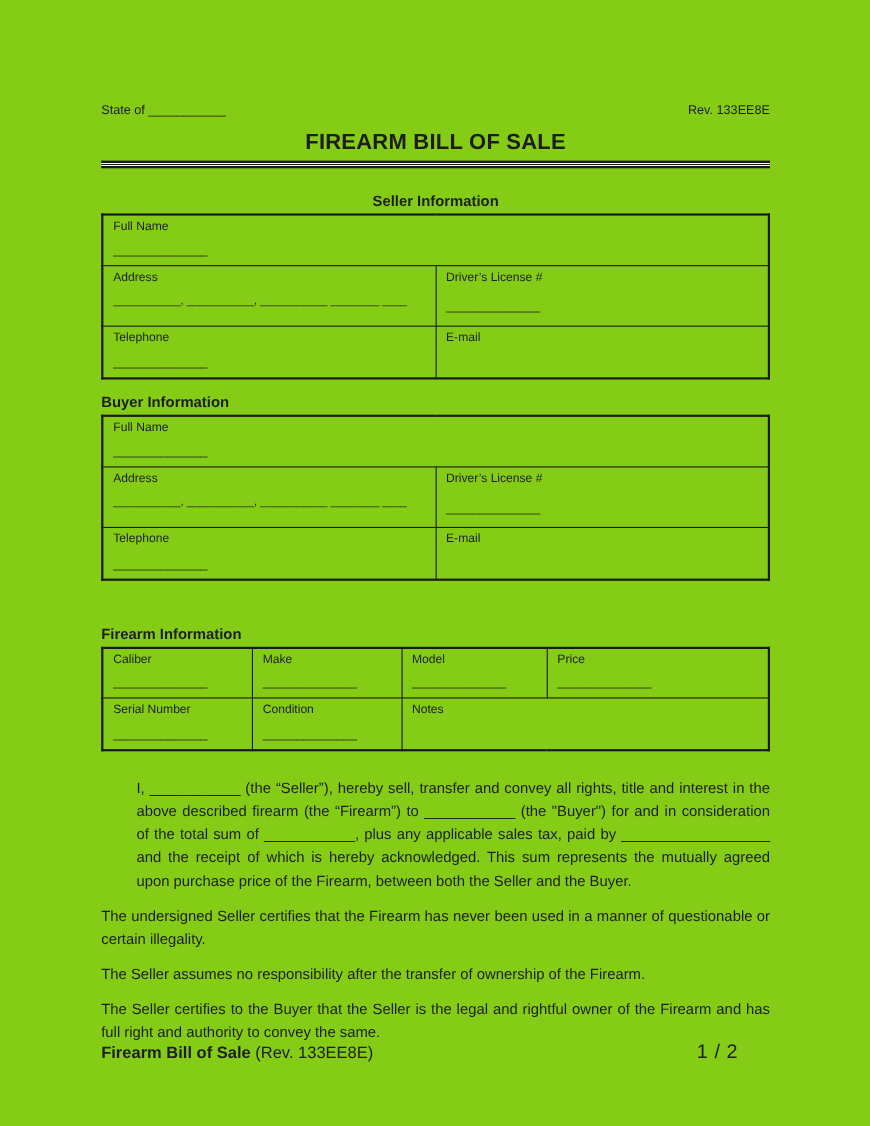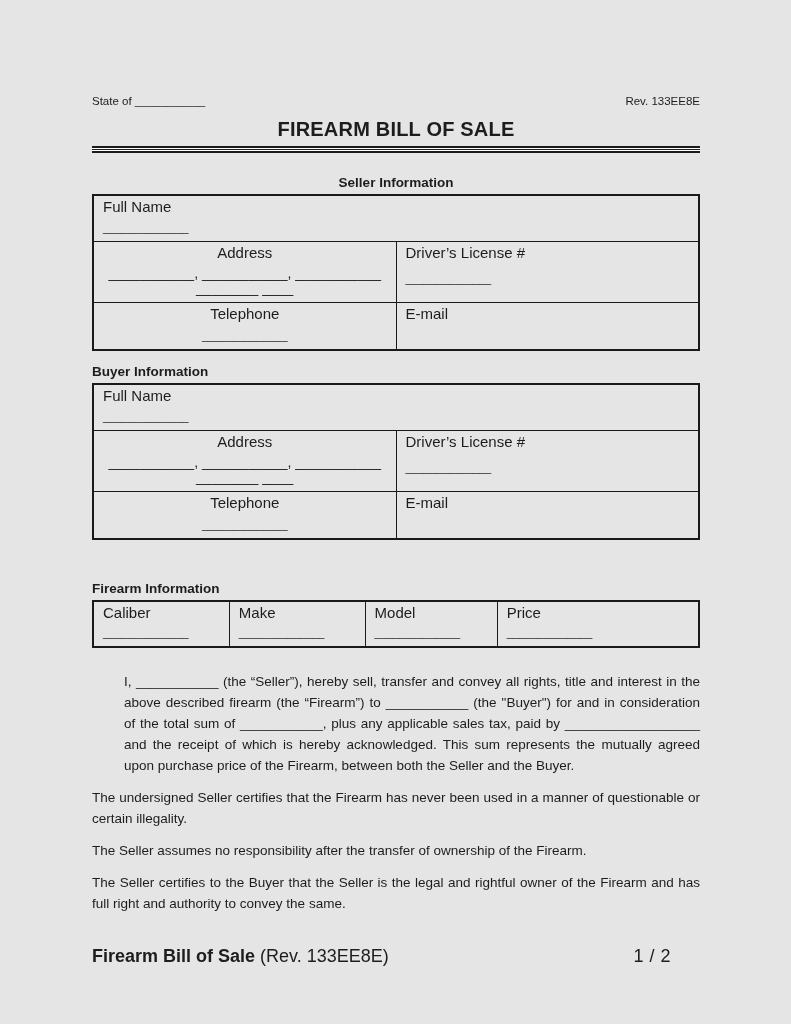--- a/index.html
+++ b/index.html
@@ -1,19 +1,19 @@
 <!DOCTYPE html>
 <html><head>
 <meta charset="utf-8">
 <style>
   html,body{margin:0;padding:0;background:#ffffff;}
   .page{
     position:relative;
     width:791px;height:1024px;
-    background:#e5e5e5;
+    background:#84cc16;
     font-family:"Liberation Sans",sans-serif;
     color:#1d1d1d;
     overflow:hidden;
   }
   .content{position:absolute;left:92px;top:0;width:608px;}
 
   .header-row{
     margin-top:95px;
     display:flex;justify-content:space-between;align-items:flex-start;
     font-size:11.5px;line-height:13px;
@@ -44,50 +44,50 @@
     margin-top:4px;
     table-layout:fixed;
   }
   table.form td{
     border:1.5px solid #1a1a1a;
     vertical-align:top;
     padding:4px 9px 6px 9px;
     box-sizing:border-box;
     font-size:11px;line-height:13px;
   }
-  .lbl{font-size:15px;line-height:13px;}
+  .lbl{font-size:11px;line-height:13px;}
   .blank{font-size:11px;line-height:13px;white-space:nowrap;}
-  .blank-wrap{font-size:14px;line-height:15px;}
+  .blank-wrap{font-size:10px;line-height:15px;}
   .mt9{margin-top:9px;}
   .mt10{margin-top:10px;}
   .mt14{margin-top:14px;}
   .mt8{margin-top:8px;}
   .mt7{margin-top:7px;}
 
   .row-name td{height:42px;}
   .row-addr td{height:55px;}
   .row-tel td{height:40px;}
   .row-f1 td{height:39px;}
   .row-f2 td{height:42px;}
-  .w50{width:50%;text-align:center;}
+  .w50{width:50%;}
 
   .body-text{margin-top:23px;}
   .para{
     font-size:13.5px;line-height:21px;
     text-align:justify;
     margin:11px 0 0 0;
   }
   .para.first{margin-top:0;margin-left:32px;}
   .para.no-justify{text-align:left;}
 
   .footer{
     position:absolute;left:92px;top:946px;width:608px;
     display:flex;justify-content:space-between;align-items:baseline;
   }
-  .footer-left{font-size:18px;line-height:17px;}
+  .footer-left{font-size:15px;line-height:17px;}
   .footer-left b{font-weight:bold;}
   .page-num{font-size:18px;line-height:20px;margin-right:29px;letter-spacing:.5px;}
 </style>
 </head>
 <body>
 
 <div class="page">
   <div class="content">
 
     <div class="header-row">
@@ -180,20 +180,33 @@
         </td>
         <td>
           <div class="lbl">Model</div>
           <div class="blank mt8">______________</div>
         </td>
         <td>
           <div class="lbl">Price</div>
           <div class="blank mt8">______________</div>
         </td>
       </tr>
+      <tr class="row-f2">
+        <td>
+          <div class="lbl">Serial Number</div>
+          <div class="blank mt10">______________</div>
+        </td>
+        <td>
+          <div class="lbl">Condition</div>
+          <div class="blank mt10">______________</div>
+        </td>
+        <td colspan="2">
+          <div class="lbl">Notes</div>
+        </td>
+      </tr>
     </tbody>
       </table>
 
     <div class="body-text">
       <p class="para first"><span>I, </span><span>___________</span><span> (the “Seller”), hereby sell, transfer and convey all rights, title and interest in the above described firearm (the “Firearm”) to </span><span>___________</span><span> (the "Buyer") for and in consideration of the total sum of </span><span>___________</span><span>, plus any applicable sales tax, paid by </span><span>__________________</span><span> and the receipt of which is hereby acknowledged. This sum represents the mutually agreed upon purchase price of the Firearm, between both the Seller and the Buyer.</span></p>
 
 
       <p class="para">The undersigned Seller certifies that the Firearm has never been used in a manner of questionable or certain illegality.</p>
 
       <p class="para no-justify">The Seller assumes no responsibility after the transfer of ownership of the Firearm.</p>

